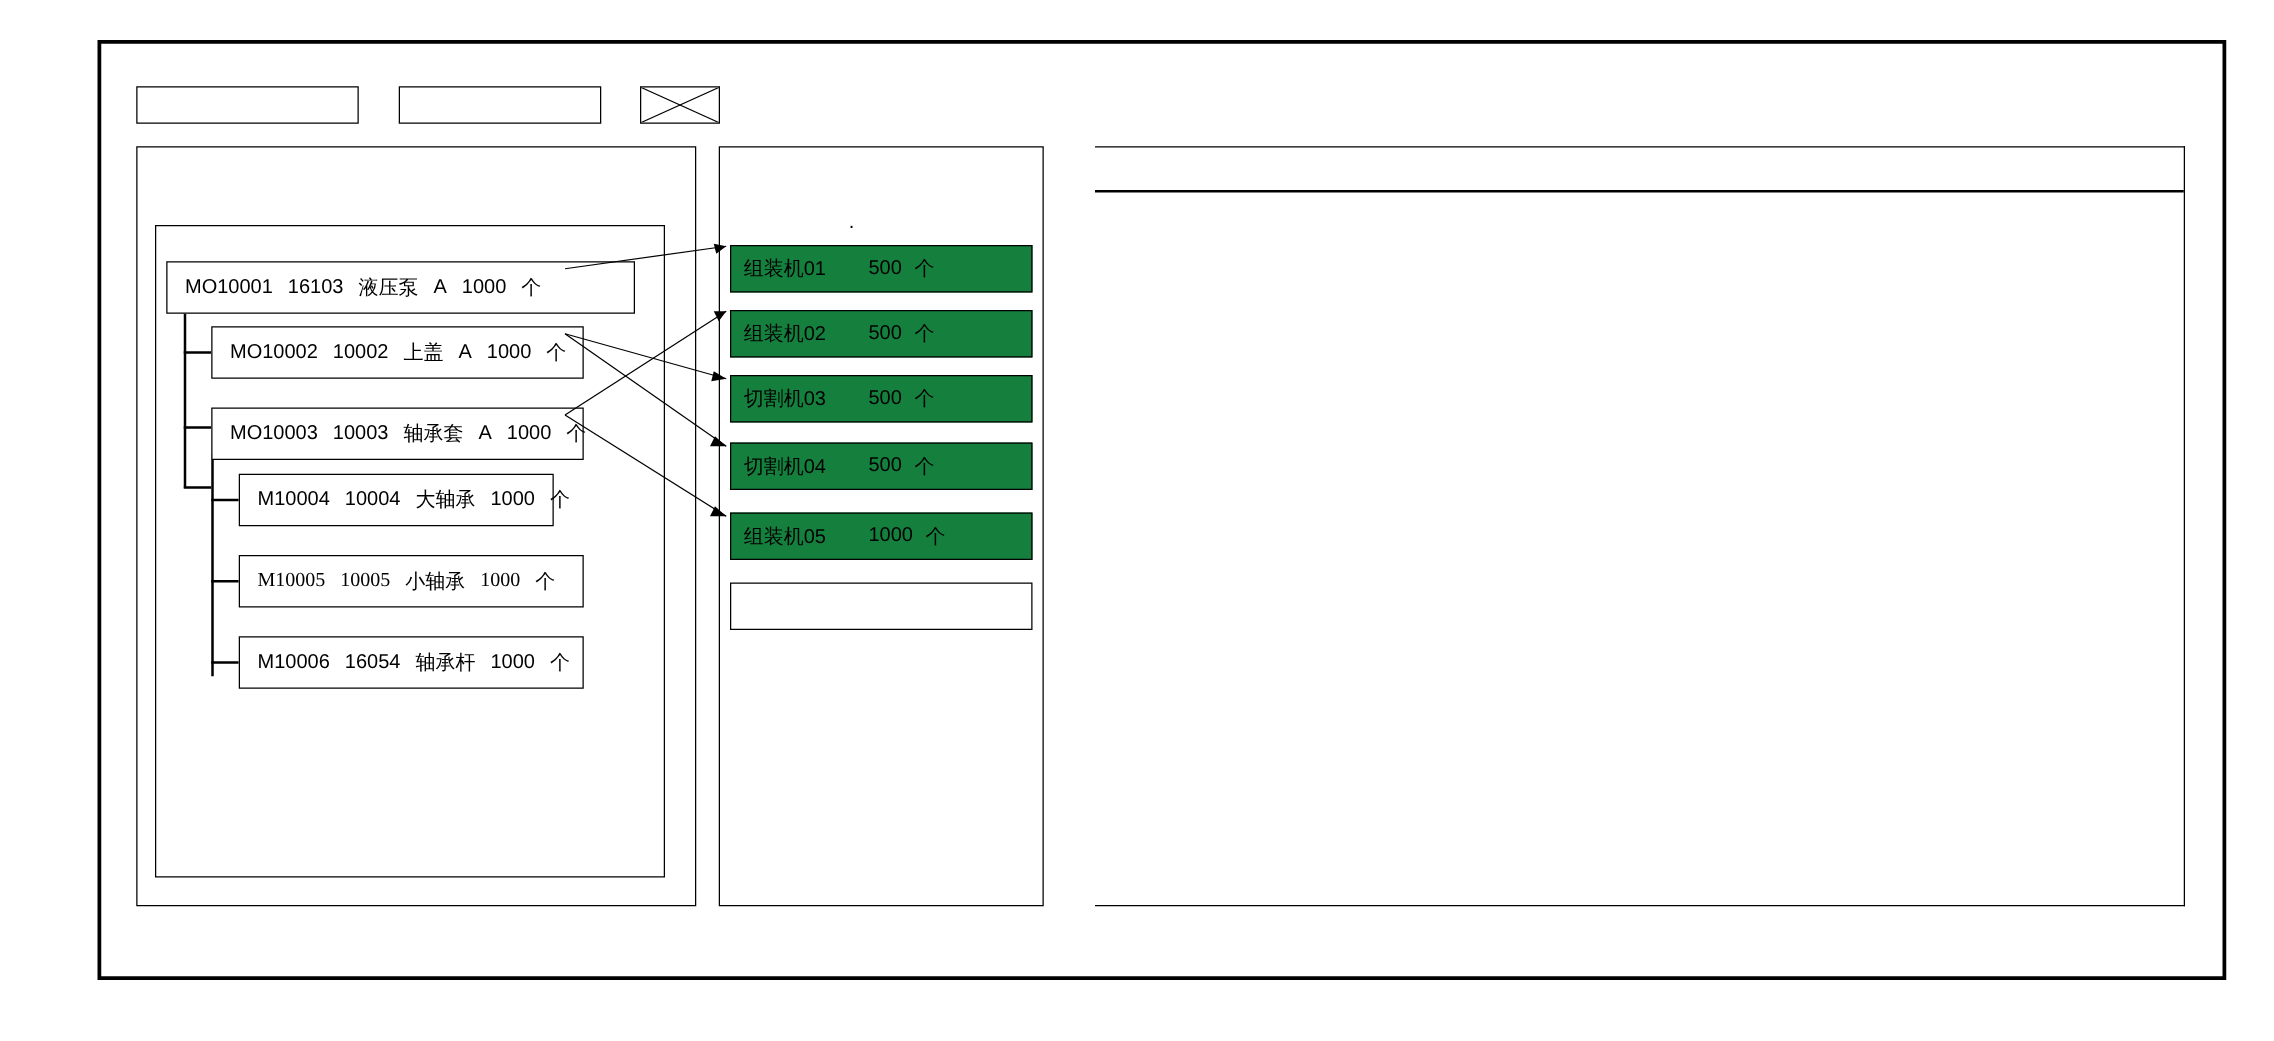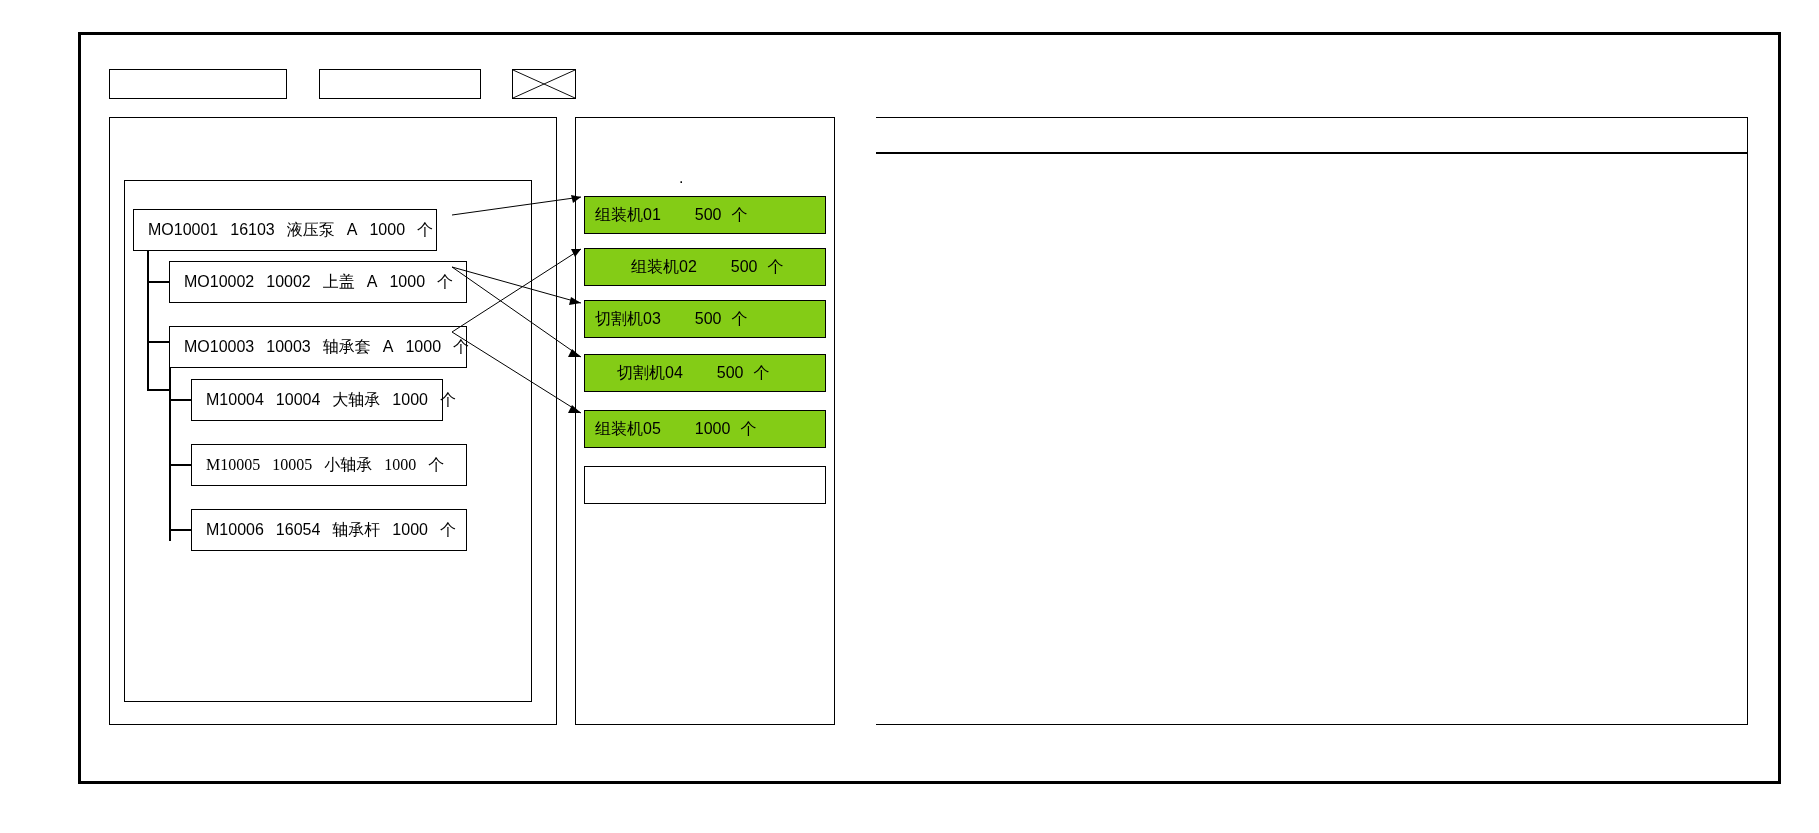--- a/index.html
+++ b/index.html
@@ -122,21 +122,21 @@
     font-size: 16px;
     line-height: 1;
   }
   .machine-box {
     position: absolute;
     left: 8px;
     width: 242px;
     height: 38px;
     border: 1.5px solid #000000;
     box-sizing: border-box;
-    background: #84cc16;
+    background: #15803d;
     display: flex;
     align-items: center;
     font-size: 16px;
     white-space: nowrap;
   }
   .machine-box .m-name { margin-left: 10px; }
   .machine-box .m-qty  { margin-left: 34px; }
   .machine-box .m-unit { margin-left: 10px; }
   #machine-box-empty {
     position: absolute;
@@ -203,21 +203,21 @@
       <div class="conn-v" style="left:22px; top:42px;  height:167px;"></div>
       <div class="conn-h" style="left:22px; top:100px; width:22px;"></div>
       <div class="conn-h" style="left:22px; top:160px; width:22px;"></div>
       <div class="conn-h" style="left:22px; top:208px; width:22px;"></div>
 
       <div class="conn-v" style="left:44px; top:182px; height:178px;"></div>
       <div class="conn-h" style="left:44px; top:218px; width:22px;"></div>
       <div class="conn-h" style="left:44px; top:283px; width:22px;"></div>
       <div class="conn-h" style="left:44px; top:348px; width:22px;"></div>
 
-      <div class="tree-row" style="left:8px; top:28px; width:304px;">
+      <div class="tree-row" style="left:8px; top:28px; width:375px;">
         <span class="cell">MO10001</span>
         <span class="cell">16103</span>
         <span class="cell">液压泵</span>
         <span class="cell">A</span>
         <span class="cell">1000</span>
         <span class="cell">个</span>
       </div>
 
       <div class="tree-row" style="left:44px; top:80px; width:298px;">
         <span class="cell">MO10002</span>
@@ -266,33 +266,33 @@
 
   <div id="middle-panel">
     <div id="middle-dot">.</div>
 
     <div class="machine-box" style="top:78px;">
       <span class="m-name">组装机01</span>
       <span class="m-qty">500</span>
       <span class="m-unit">个</span>
     </div>
 
-    <div class="machine-box" style="top:130px;padding-left:36px;">
+    <div class="machine-box" style="top:130px;">
       <span class="m-name">组装机02</span>
       <span class="m-qty">500</span>
       <span class="m-unit">个</span>
     </div>
 
     <div class="machine-box" style="top:182px;">
       <span class="m-name">切割机03</span>
       <span class="m-qty">500</span>
       <span class="m-unit">个</span>
     </div>
 
-    <div class="machine-box" style="top:236px;padding-left:22px;">
+    <div class="machine-box" style="top:236px;">
       <span class="m-name">切割机04</span>
       <span class="m-qty">500</span>
       <span class="m-unit">个</span>
     </div>
 
     <div class="machine-box" style="top:292px;">
       <span class="m-name">组装机05</span>
       <span class="m-qty">1000</span>
       <span class="m-unit">个</span>
     </div>

